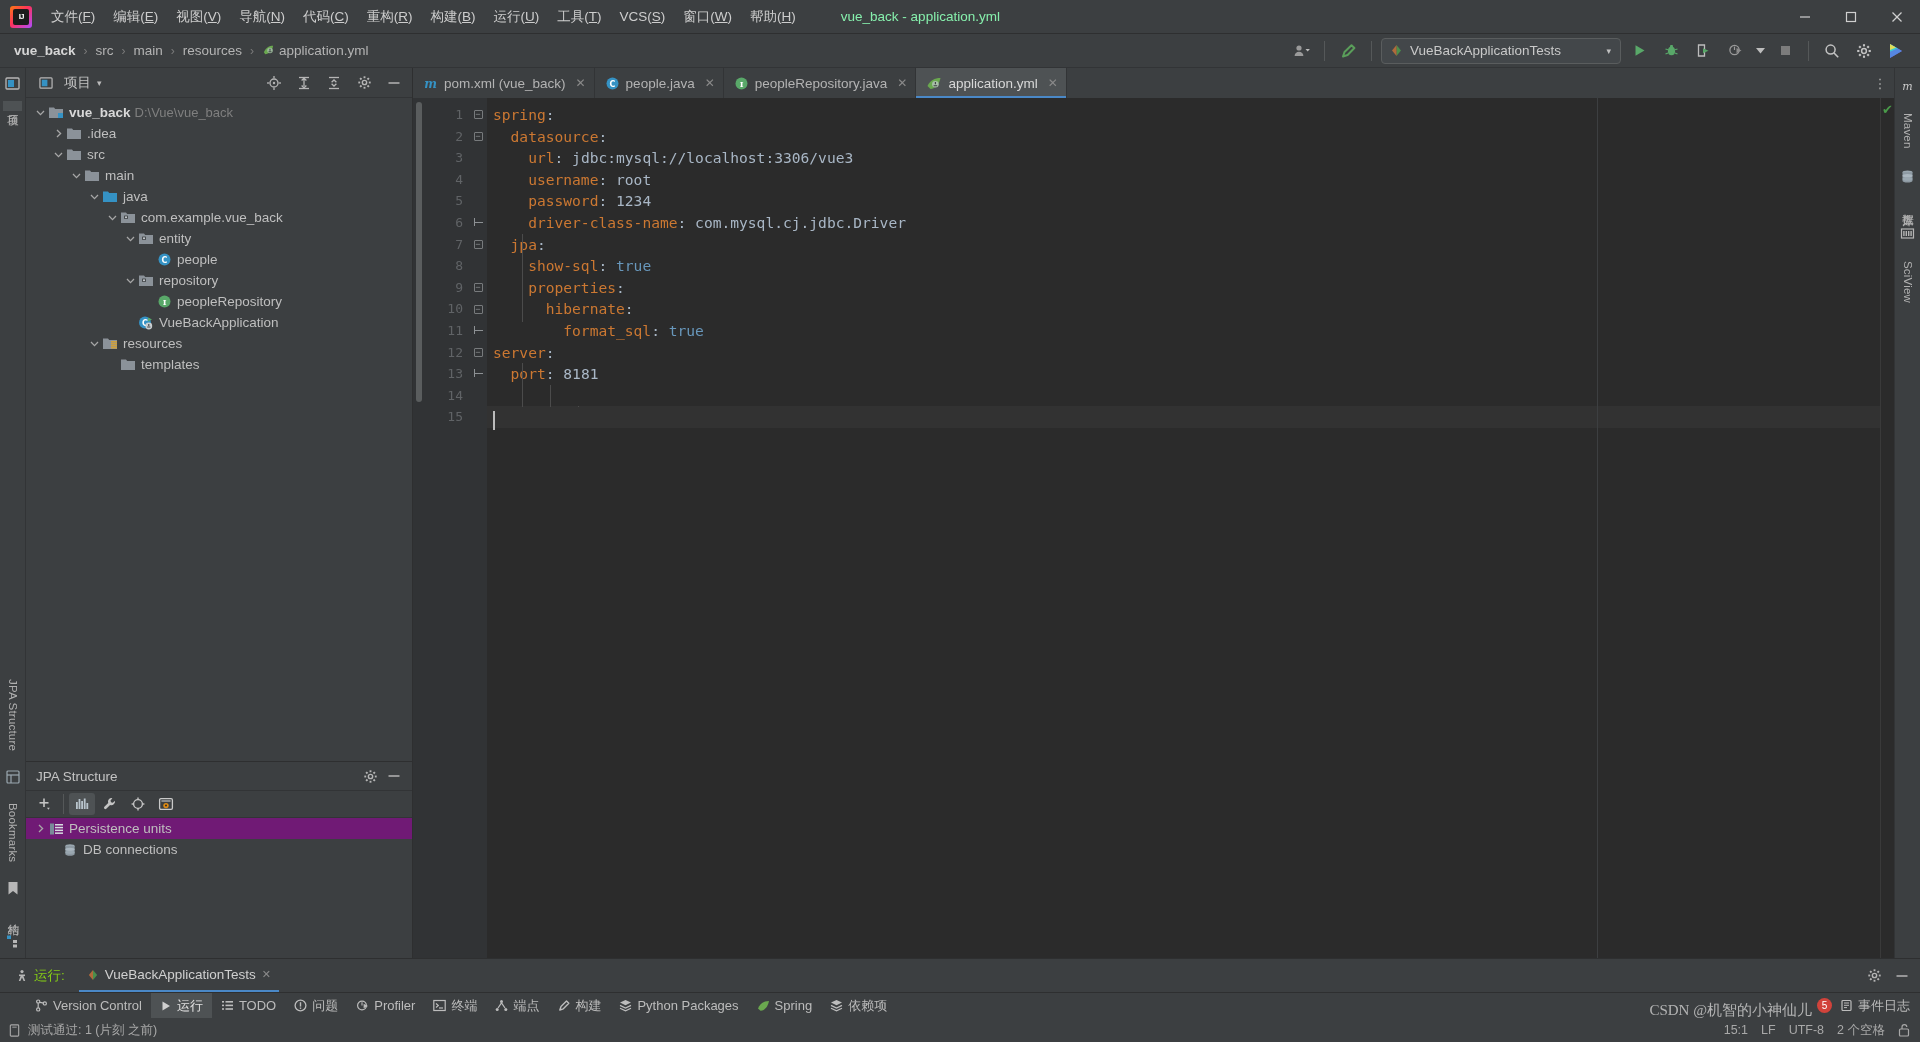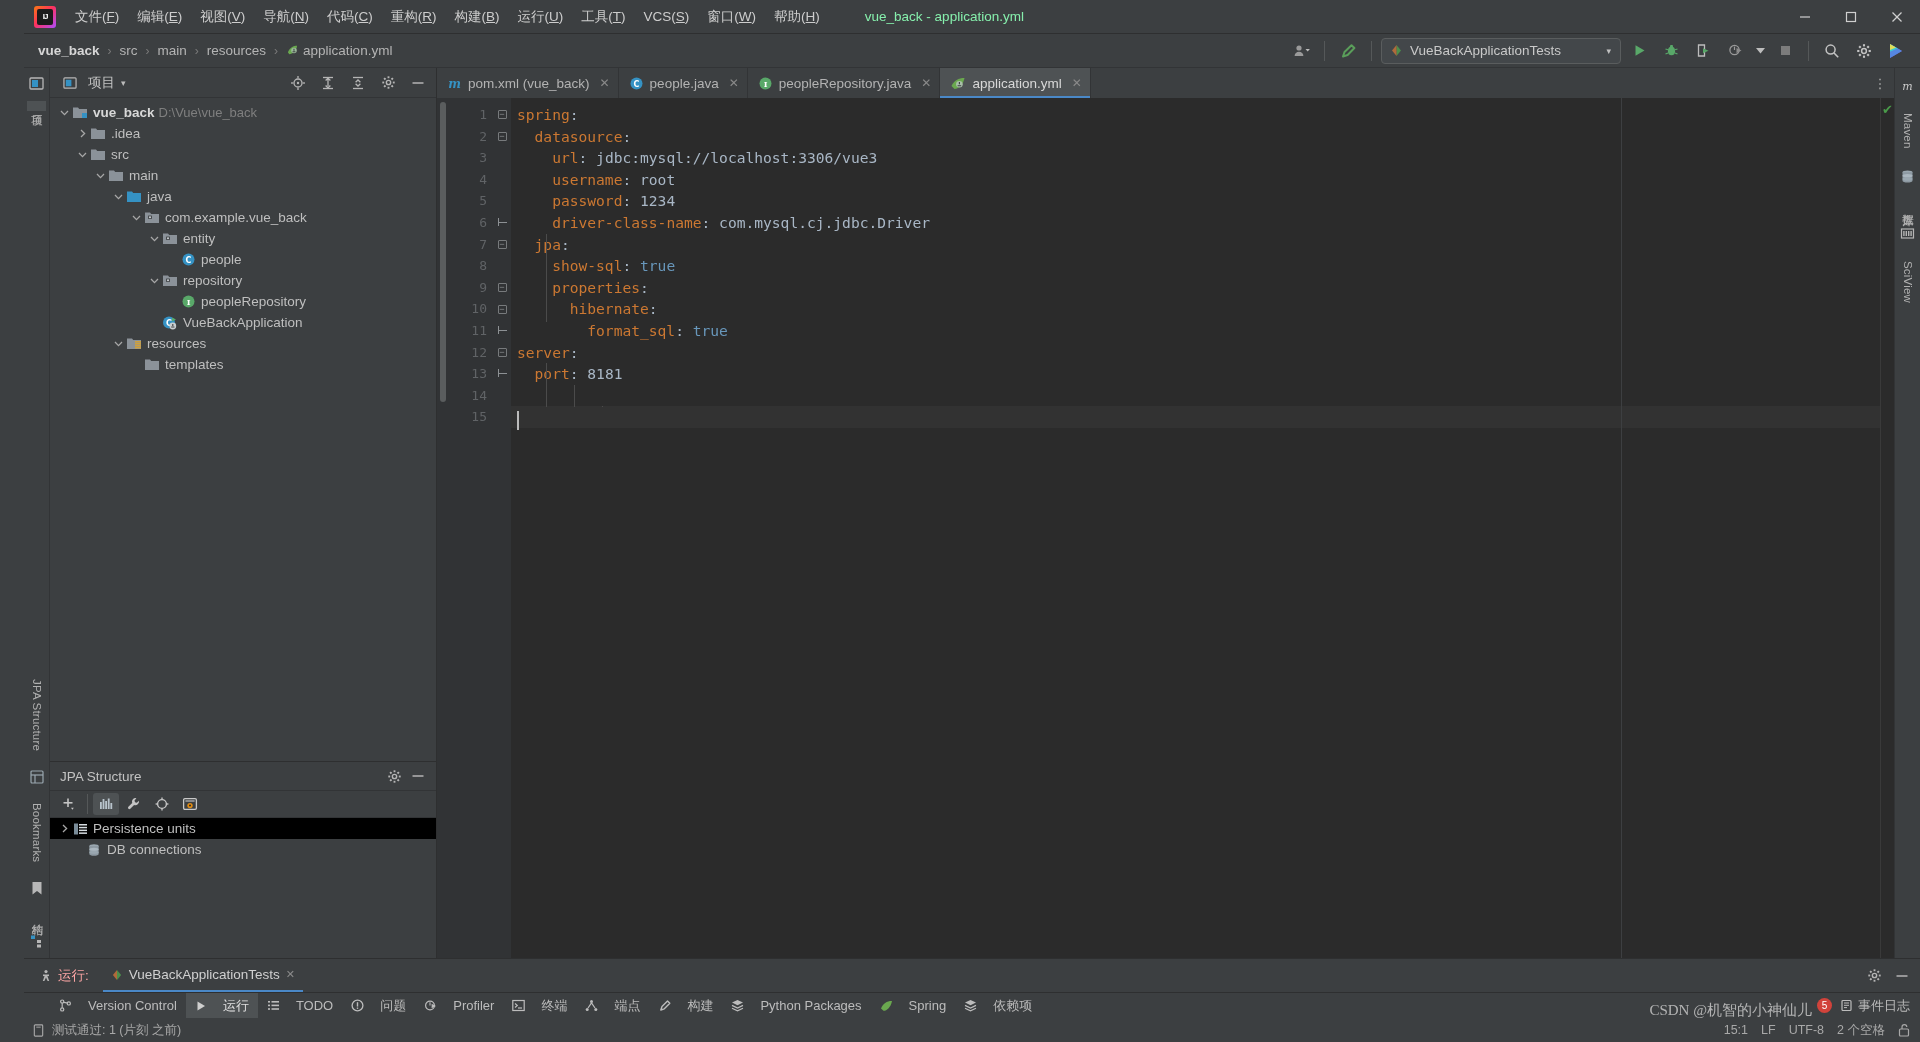--- a/index.html
+++ b/index.html
@@ -5,21 +5,21 @@
   * { box-sizing: border-box; margin:0; padding:0; }
   html,body{ background:#3c3f41; }
   body{
     width:1920px; height:1042px;
     font-family:"Liberation Sans", sans-serif;
     font-size:13px;
     color:#bbbbbb;
     overflow:hidden;
     position:relative;
   }
-  .ide{ width:1920px; height:1042px; display:flex; flex-direction:column; background:#3c3f41;padding-left:24px; }
+  .ide{ width:1920px; height:1042px; display:flex; flex-direction:column; background:#3c3f41; }
 
   
   .menubar{ height:34px; background:#3c3f41; display:flex; align-items:center; padding:0 6px;
             border-bottom:1px solid #2e2f30; flex:0 0 34px; position:relative;}
   .app-logo{ width:22px; height:22px; margin:0 10px 0 4px; position:relative; flex:0 0 22px;
              border-radius:3px; overflow:hidden; background:linear-gradient(135deg,#f97a12 0%,#fe315d 45%,#ad4dff 100%);}
   .app-logo .ij{ position:absolute; inset:3px; background:#1b1b1b; border-radius:2px;
                  color:#fff; font-size:8px; font-weight:bold; display:flex;
                  align-items:center; justify-content:center; letter-spacing:-1px;}
   .menu-item{ padding:4px 9px; color:#cdcdcd; font-size:13.5px; white-space:nowrap; cursor:default;}
@@ -68,21 +68,21 @@
             border-right:1px solid #2e2f30; flex:0 0 387px; min-height:0;}
   .tw-header{ height:30px; display:flex; align-items:center; padding:0 6px 0 8px; gap:6px;
               border-bottom:1px solid #323436; flex:0 0 30px;}
   .tw-title{ font-size:13.5px; color:#c3c3c3;}
   .tw-header .sp{ margin-left:auto; }
   .tw-ic{ width:24px; height:22px; display:flex; align-items:center; justify-content:center; color:#b0b0b0;}
 
   .tree{ flex:1 1 auto; overflow:hidden; padding-top:4px; position:relative; background:#3c3f41;}
   .trow{ display:flex; align-items:center; height:21px; font-size:13.5px; color:#bfbfbf;
          white-space:nowrap; padding-right:6px;}
-  .trow.sel{ background:#000000;}
+  .trow.sel{ background:#701a75;}
   .arrow{ width:13px; display:flex; align-items:center; justify-content:center; color:#9a9a9a;
           font-size:9px; flex:0 0 13px;}
   .ticon2{ width:18px; display:flex; align-items:center; justify-content:center; flex:0 0 18px; margin-right:4px;}
   .tlabel.bold{ font-weight:bold; color:#d8d8d8;}
   .tpath{ color:#7f7f7f; margin-left:4px; font-size:13px;}
 
   
   .jpa{ border-top:1px solid #2e2f30; display:flex; flex-direction:column; flex:0 0 auto; background:#3c3f41;}
   .jpa-head{ height:28px; display:flex; align-items:center; padding:0 6px 0 10px;}
   .jpa-tb{ height:28px; display:flex; align-items:center; gap:2px; padding:0 6px;
@@ -127,29 +127,29 @@
   .caret-line{ position:absolute; left:0; right:0; height:21.6px; background:#323232;}
   .caretbar{ position:absolute; width:2px; height:19px; background:#bbb; animation:blink 1.1s step-end infinite;}
   @keyframes blink{ 50%{opacity:0;} }
   .rightmargin{ position:absolute; top:0; bottom:0; width:1px; background:#3d3f41;}
   .errstripe{ width:14px; background:#2b2b2b; border-left:1px solid #3a3a3a; flex:0 0 14px; position:relative;}
   .ok-check{ position:absolute; top:4px; left:1px; color:#4a9b4a; font-size:13px;}
 
   
   .runwin{ height:34px; background:#3c3f41; display:flex; align-items:center;
            border-top:1px solid #2e2f30; flex:0 0 34px; padding:0 6px 0 10px; position:relative;}
-  .run-label{ font-size:13.5px; color:#fca5a5; margin-right:14px;}
+  .run-label{ font-size:13.5px; color:#84cc16; margin-right:14px;}
   .run-tab{ display:flex; align-items:center; gap:6px; padding:4px 8px; font-size:13.5px; color:#d0d0d0;
             border-bottom:2px solid #4a88c7; height:100%; }
   .run-right{ margin-left:auto; display:flex; align-items:center; gap:4px;}
 
   
   .btmbar{ height:26px; background:#3c3f41; display:flex; align-items:center;
            border-top:1px solid #2e2f30; flex:0 0 26px; padding-left:26px;}
-  .btm-item{ display:flex; align-items:center; gap:16px; padding:0 9px; height:26px;
+  .btm-item{ display:flex; align-items:center; gap:5px; padding:0 9px; height:26px;
              font-size:13px; color:#bcbcbc; white-space:nowrap;}
   .btm-item.sel{ background:#4e5254; color:#e0e0e0;}
   .btm-right{ margin-left:auto; display:flex; align-items:center; gap:8px; padding-right:10px;}
   .badge{ background:#d1433b; color:#fff; border-radius:50%; width:15px; height:15px;
           font-size:10px; display:flex; align-items:center; justify-content:center;}
 
   
   .statusbar{ height:24px; background:#3c3f41; display:flex; align-items:center;
               flex:0 0 24px; font-size:12.5px; color:#a8a8a8; padding-left:8px;}
   .st-left{ display:flex; align-items:center; gap:7px;}

